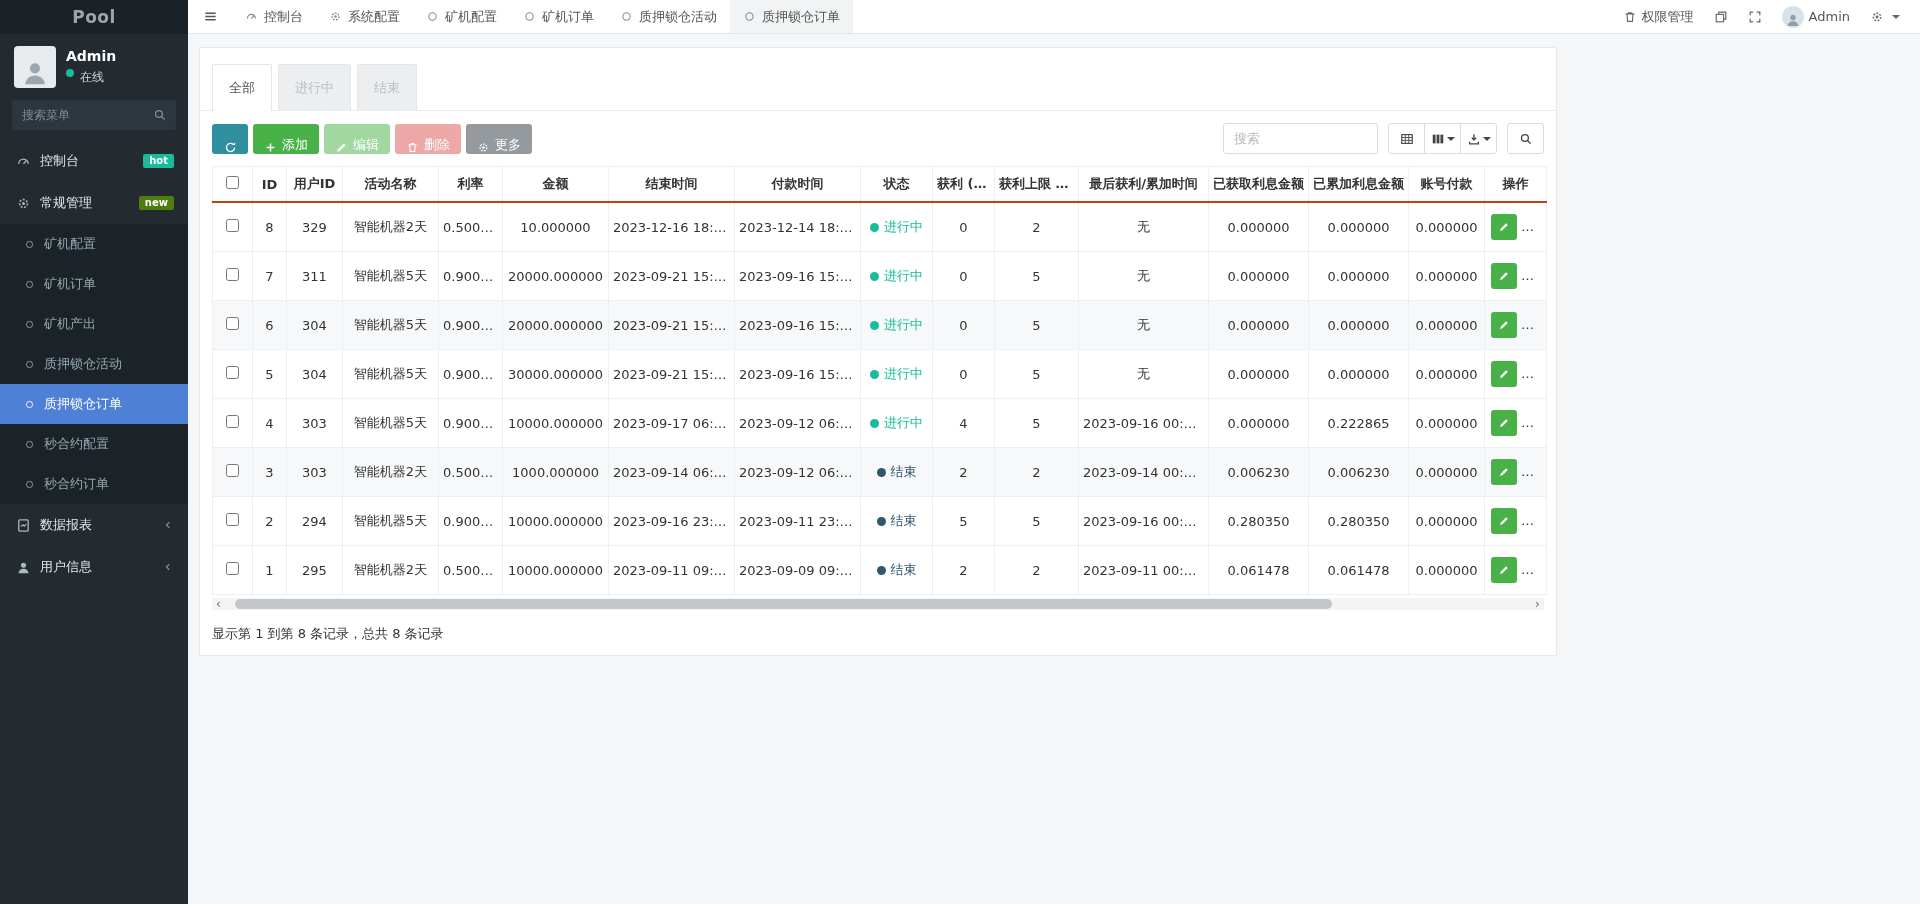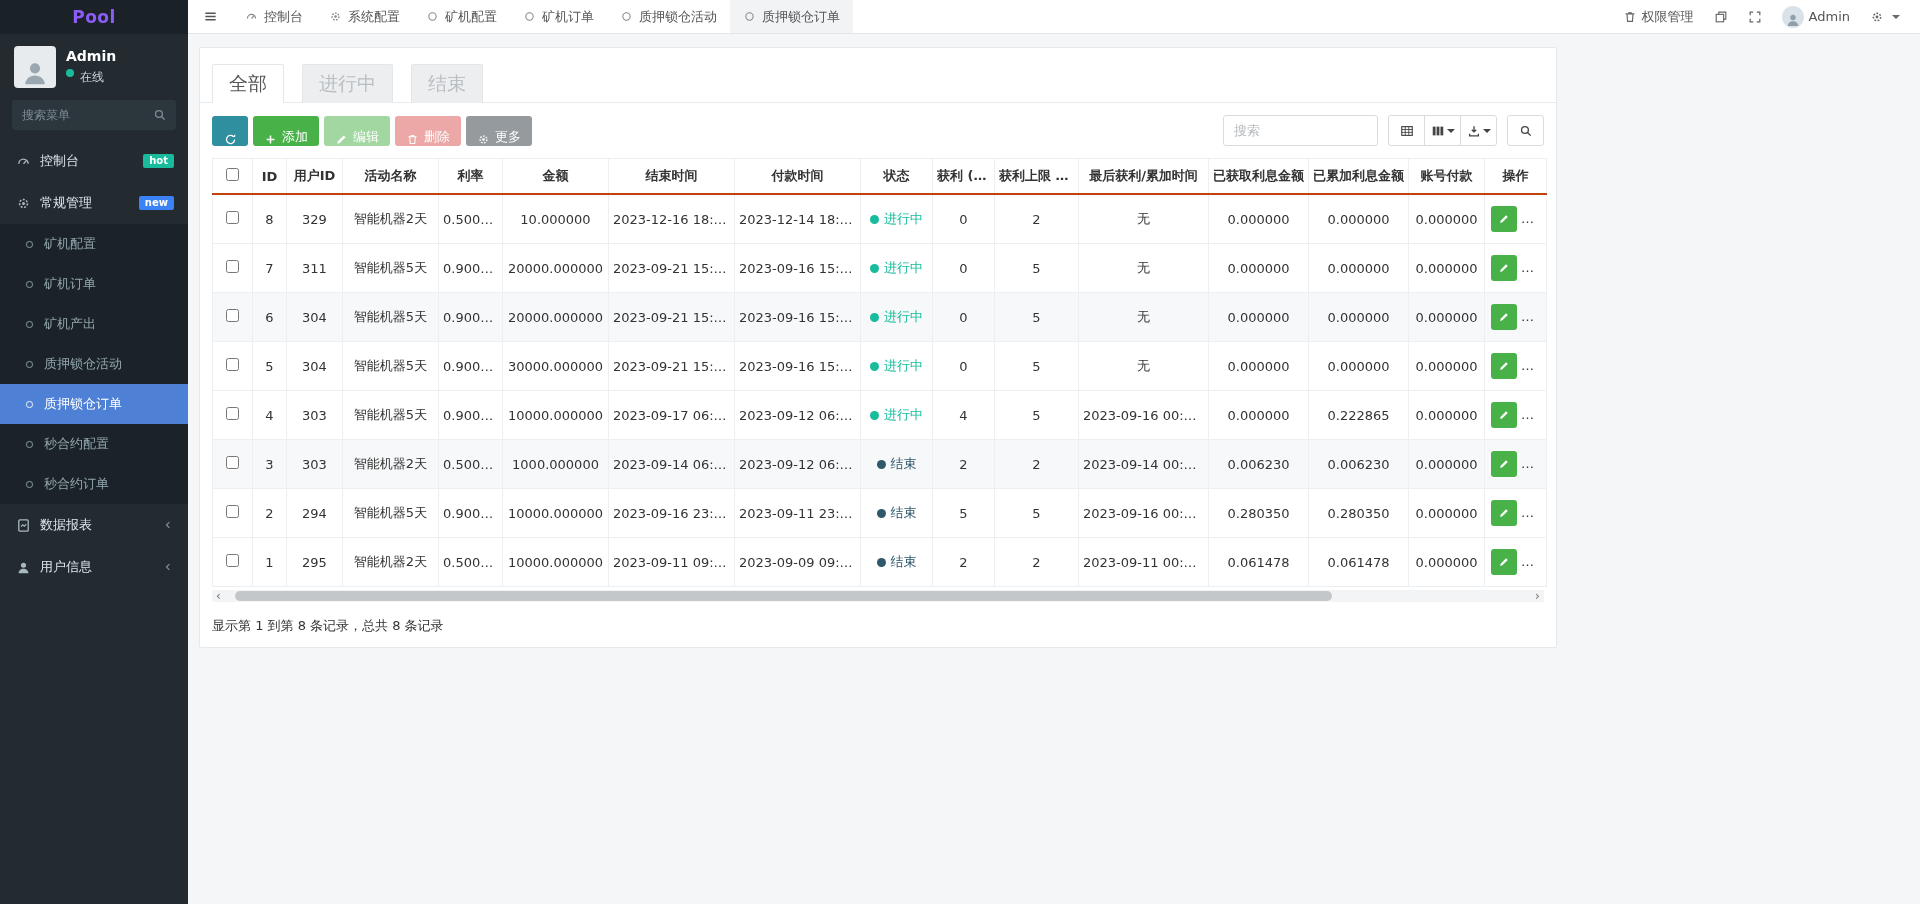--- a/index.html
+++ b/index.html
@@ -1,21 +1,21 @@
 <!DOCTYPE html>
 <html><head>
 <meta charset="utf-8">
 <style>
 *{box-sizing:border-box;margin:0;padding:0}
 html,body{width:1920px;height:904px;overflow:hidden;font-family:"DejaVu Sans","Liberation Sans",sans-serif;font-size:13px;color:#333;background:#f4f6f7}
 .ic{width:14px;height:14px;flex:0 0 auto;display:inline-block;vertical-align:middle}
 
 
 .sidebar{position:fixed;left:0;top:0;width:188px;height:904px;background:#232b31;display:flex;flex-direction:column;overflow:hidden;z-index:10}
-.logo{height:34px;background:#1a2127;color:#8b5cf6;display:flex;align-items:center;justify-content:center;font-size:17px;font-weight:bold;letter-spacing:.5px;flex:0 0 auto}
+.logo{height:34px;background:#1a2127;color:#a3a3a3;display:flex;align-items:center;justify-content:center;font-size:17px;font-weight:bold;letter-spacing:.5px;flex:0 0 auto}
 .user-panel{display:flex;gap:10px;padding:12px 14px 10px;align-items:center;flex:0 0 auto}
 .avatar{width:42px;height:42px;border-radius:4px;background:#e7ebee;display:flex;align-items:flex-end;justify-content:center;overflow:hidden}
 .avatar .ic{width:30px;height:30px;color:#9aa7b0}
 .user-name{color:#fff;font-weight:bold;font-size:14px;margin-bottom:5px}
 .user-status{color:#cfd8dd;font-size:12px;display:flex;gap:6px}
 .user-status .dot{width:8px;height:8px;border-radius:50%;background:#18bc9c;display:inline-block}
 .side-search{margin:2px 12px 10px;position:relative;flex:0 0 auto}
 .side-search input{width:100%;height:30px;background:#2c363d;border:0;border-radius:3px;color:#cfd8dd;padding:0 30px 0 10px;font-size:12px;outline:none;font-family:inherit}
 .side-search input::placeholder{color:#7f8b93}
 .side-search .ic{position:absolute;right:9px;top:8px;color:#7f8b93}
@@ -44,21 +44,21 @@
 .topnav-btn{display:flex;align-items:center;gap:5px;color:#555;padding:0 10px;height:100%;cursor:pointer;font-size:13px}
 .topnav-btn .ic{width:14px;height:14px;color:#666}
 .mini-avatar{width:22px;height:22px;border-radius:50%;background:#d9e2e8;display:flex;align-items:flex-end;justify-content:center;overflow:hidden}
 .mini-avatar .ic{width:16px;height:16px;color:#90a0aa}
 .caret{width:0;height:0;border-left:4px solid transparent;border-right:4px solid transparent;border-top:4px solid #666;display:inline-block;margin-left:3px}
 
 
 .content{flex:1;background:#f4f6f7;padding:13px 0 0 11px;overflow:hidden}
 .panel{width:1358px;background:#fff;border:1px solid #e6e9eb;border-radius:2px;min-height:516px}
 .panel-heading{padding:15px 12px 0;border-bottom:1px solid #e8ebed;display:flex}
-.ptab{padding:6px 16px;font-size:19px;color:#b9bfc4;background:#eceeef;border:1px solid #e4e7e9;border-bottom:none;cursor:pointer;margin-right:18px;border-radius:2px 2px 0 0;position:relative;top:1px}
+.ptab{padding:14px 16px;font-size:13px;color:#b9bfc4;background:#eceeef;border:1px solid #e4e7e9;border-bottom:none;cursor:pointer;margin-right:6px;border-radius:2px 2px 0 0;position:relative;top:1px}
 .ptab.active{background:#fff;color:#555}
 .panel-body{padding:12px}
 
 
 .toolbar{display:flex;align-items:center;margin-bottom:12px}
 .btn{display:inline-flex;align-items:flex-end;gap:5px;height:30px;padding:0 11px;border:none;border-radius:3px;color:#fff;font-size:13px;cursor:pointer;margin-right:5px;font-family:inherit}
 .btn .ic{width:13px;height:13px}
 .btn-refresh{width:36px;justify-content:center;padding:0}
 .btn-edit,.btn-del{opacity:.5;cursor:default}
 .toolbar-right{margin-left:auto;display:flex;align-items:center}
@@ -126,21 +126,21 @@
         </svg>
         <span>控制台</span>
         <span class="badge" style="background:#18bc9c">hot</span>
       </div>
       <div class="menu-item">
         <svg class="ic" viewBox="0 0 16 16">
           <circle cx="8" cy="8" r="4.2" fill="none" stroke="currentColor" stroke-width="1.7" stroke-dasharray="2.1 1.6"></circle>
           <circle cx="8" cy="8" r="1.6" fill="currentColor"></circle>
         </svg>
         <span>常规管理</span>
-        <span class="badge" style="background:#3b82f6">new</span>
+        <span class="badge" style="background:#4d7c0f">new</span>
       </div>
       <div class="submenu">
         <div class="sub-item">
           <svg class="ic" viewBox="0 0 16 16">
             <circle cx="8" cy="8" r="4.5" fill="none" stroke="currentColor" stroke-width="1.3"></circle>
           </svg>
           <span>矿机配置</span>
         </div>
         <div class="sub-item">
           <svg class="ic" viewBox="0 0 16 16">

